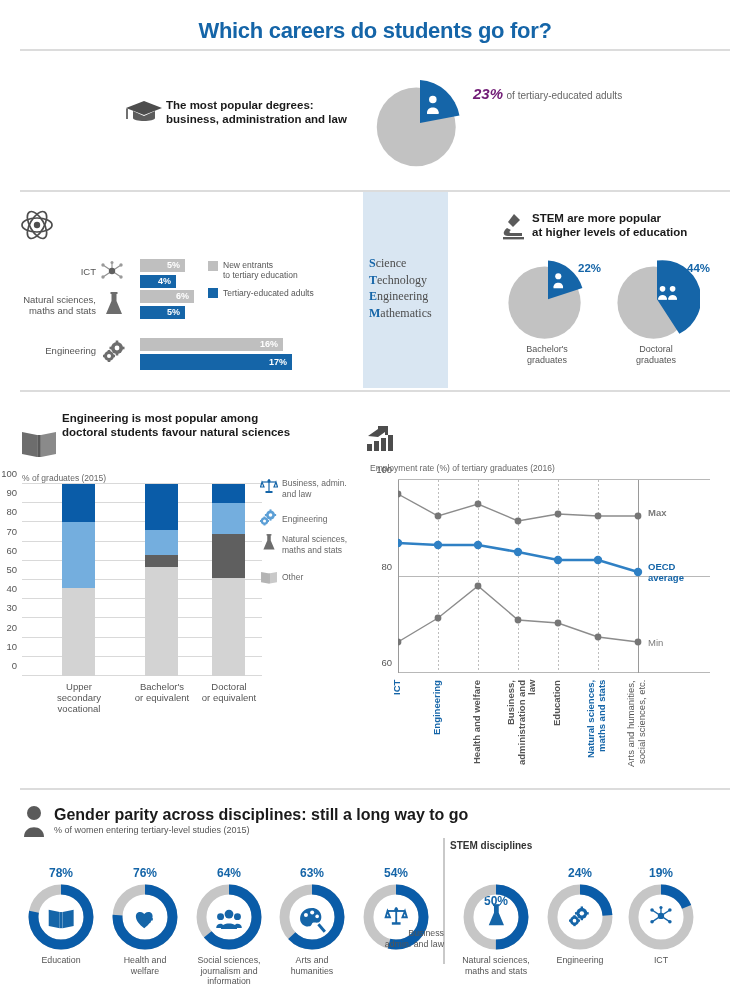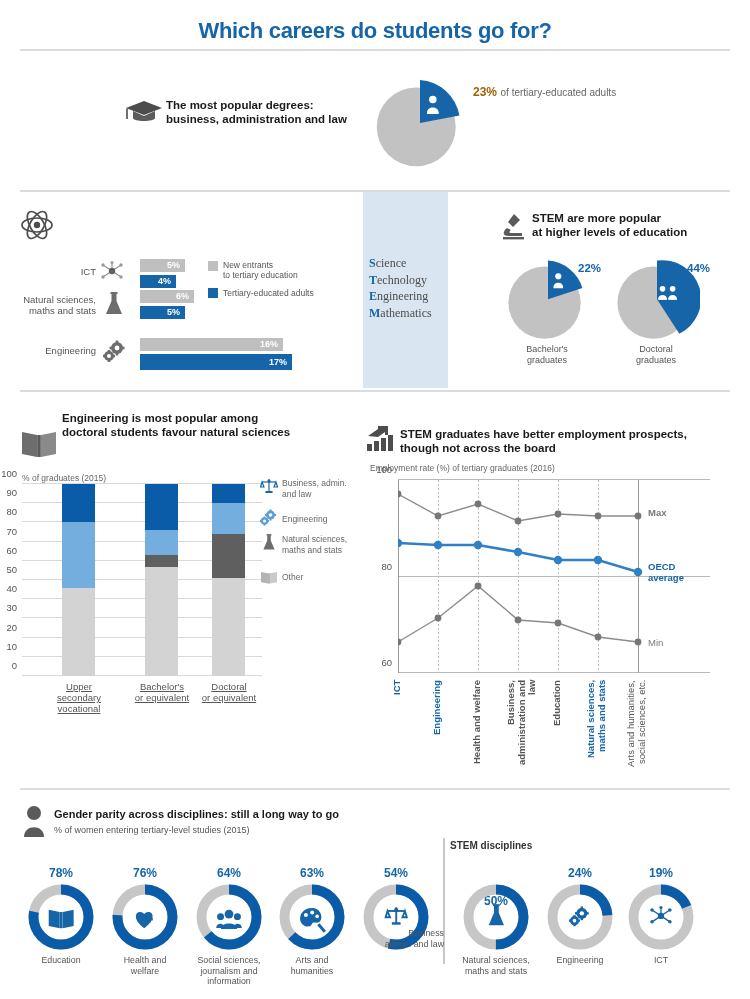--- a/index.html
+++ b/index.html
@@ -30,21 +30,21 @@
     font-size:22px; font-weight:bold; color:#1565a8;
     letter-spacing:-0.3px;
   }
   #hdr-rule { top:49px; }
 
   
   #s1-cap-icon { position:absolute; left:125px; top:99px; width:38px; height:26px; }
   #s1-cap-text { position:absolute; left:166px; top:99px; width:190px; }
   #s1-pie { position:absolute; left:373px; top:78px; width:94px; height:94px; }
   #s1-pct { position:absolute; left:473px; top:85px; font-size:12.5px; }
-  #s1-pct b { color:#a16207; font-size:12px; }
+  #s1-pct b { color:#701a75; font-size:15px;font-style:italic; }
   #s1-pct span.r { color:#666; font-size:10px; font-weight:normal; }
 
   #s2-rule { top:190px; }
 
   
   #s2-atom { position:absolute; left:20px; top:210px; width:34px; height:30px; }
   #s2-title { position:absolute; left:58px; top:212px; width:260px; }
   .barlabel {
     position:absolute; text-align:right; font-size:9.5px; color:#555;
     line-height:11px;
@@ -95,21 +95,21 @@
   }
   .stk-grid { position:absolute; left:0; width:100%; height:1px; background:#d9d9d9; }
   .stk-col { position:absolute; width:33px; bottom:0; }
   .seg { position:absolute; left:0; width:100%; }
   .c-other { background:#d3d3d3; }
   .c-nat   { background:#5f5f5f; }
   .c-eng   { background:#74aede; }
   .c-bus   { background:#0a5ca8; }
   .stk-xlbl {
     position:absolute; width:86px; text-align:center; font-size:9.5px;
-    color:#555; line-height:11px;text-decoration:underline;
+    color:#555; line-height:11px;
   }
   .lg3-ic { position:absolute; }
   .lg3-tx { position:absolute; font-size:8.5px; color:#666; line-height:10.5px; }
 
   
   #s3r-icon { position:absolute; left:366px; top:424px; width:30px; height:28px; }
   #s3r-title { position:absolute; left:400px; top:428px; width:300px; }
   #s3r-note { position:absolute; left:370px; top:463px; font-size:8.5px; color:#666; }
 
   #lc { position:absolute; left:398px; top:480px; width:312px; height:193px; }
@@ -427,24 +427,20 @@
 
   <svg id="s3r-icon" viewBox="0 0 30 28">
     <path d="M2 12 L12 5 L12 2 L22 2 L22 11 L19 11 L19 8 L12 13 Z" fill="#4d4d4d"></path>
     <g fill="#4d4d4d">
       <rect x="1" y="20" width="5" height="7"></rect>
       <rect x="8" y="17" width="5" height="10"></rect>
       <rect x="15" y="14" width="5" height="13"></rect>
       <rect x="22" y="11" width="5" height="16"></rect>
     </g>
   </svg>
-  <div id="s3r-title" class="ttl">
-    <div>STEM graduates have better employment prospects,</div>
-    <div>though not across the board</div>
-  </div>
   <div id="s3r-note">Employment rate (%) of tertiary graduates (2016)</div>
 
   <div id="lc">
 
     <div class="lc-hgrid" style="bottom:100%;"></div>
     <div class="lc-hgrid" style="bottom:50%;"></div>
     <div class="lc-hgrid" style="bottom:0%;"></div>
     <div class="lc-ytick" style="bottom:100%;">100</div>
     <div class="lc-ytick" style="bottom:50%;">80</div>
     <div class="lc-ytick" style="bottom:0%;">60</div>
@@ -506,21 +502,21 @@
   <div class="lc-xlbl" style="left:552px; top:680px; height:62px; color:#555;">Education</div>
   <div class="lc-xlbl" style="left:586px; top:680px; height:92px; width:24px; color:#1565a8;">Natural sciences, maths and stats</div>
   <div class="lc-xlbl" style="left:626px; top:680px; height:100px; width:24px; color:#555; font-weight:normal;">Arts and humanities, social sciences, etc.</div>
 
   <div id="s4-rule" class="divider"></div>
 
   <svg id="s4-person" viewBox="0 0 24 32">
     <circle cx="12" cy="8" r="7" fill="#5a5a5a"></circle>
     <path d="M2 32 C2 19 22 19 22 32 Z" fill="#5a5a5a"></path>
   </svg>
-  <div id="s4-title" class="ttl" style="font-size:11px;">Gender parity across disciplines: still a long way to go</div>
+  <div id="s4-title" class="ttl" style="font-size:16px;">Gender parity across disciplines: still a long way to go</div>
   <div id="s4-sub" class="sub">% of women entering tertiary-level studies (2015)</div>
 
   <div id="stem-box"></div>
   <div id="stem-box-lbl">STEM disciplines</div>
 
   <div class="donut-pct" style="left:26px; top:866px;">78%</div>
   <svg class="donut" style="left:28px; top:884px;" viewBox="0 0 36 36">
     <circle cx="18" cy="18" r="15" fill="none" stroke="#c6c6c6" stroke-width="5.4"></circle>
     <circle cx="18" cy="18" r="15" fill="none" stroke="#0a5ca8" stroke-width="5.4" stroke-dasharray="73.5 94.2" transform="rotate(-90 18 18)"></circle>
     <g transform="translate(10.5,12.5) scale(0.40)">

